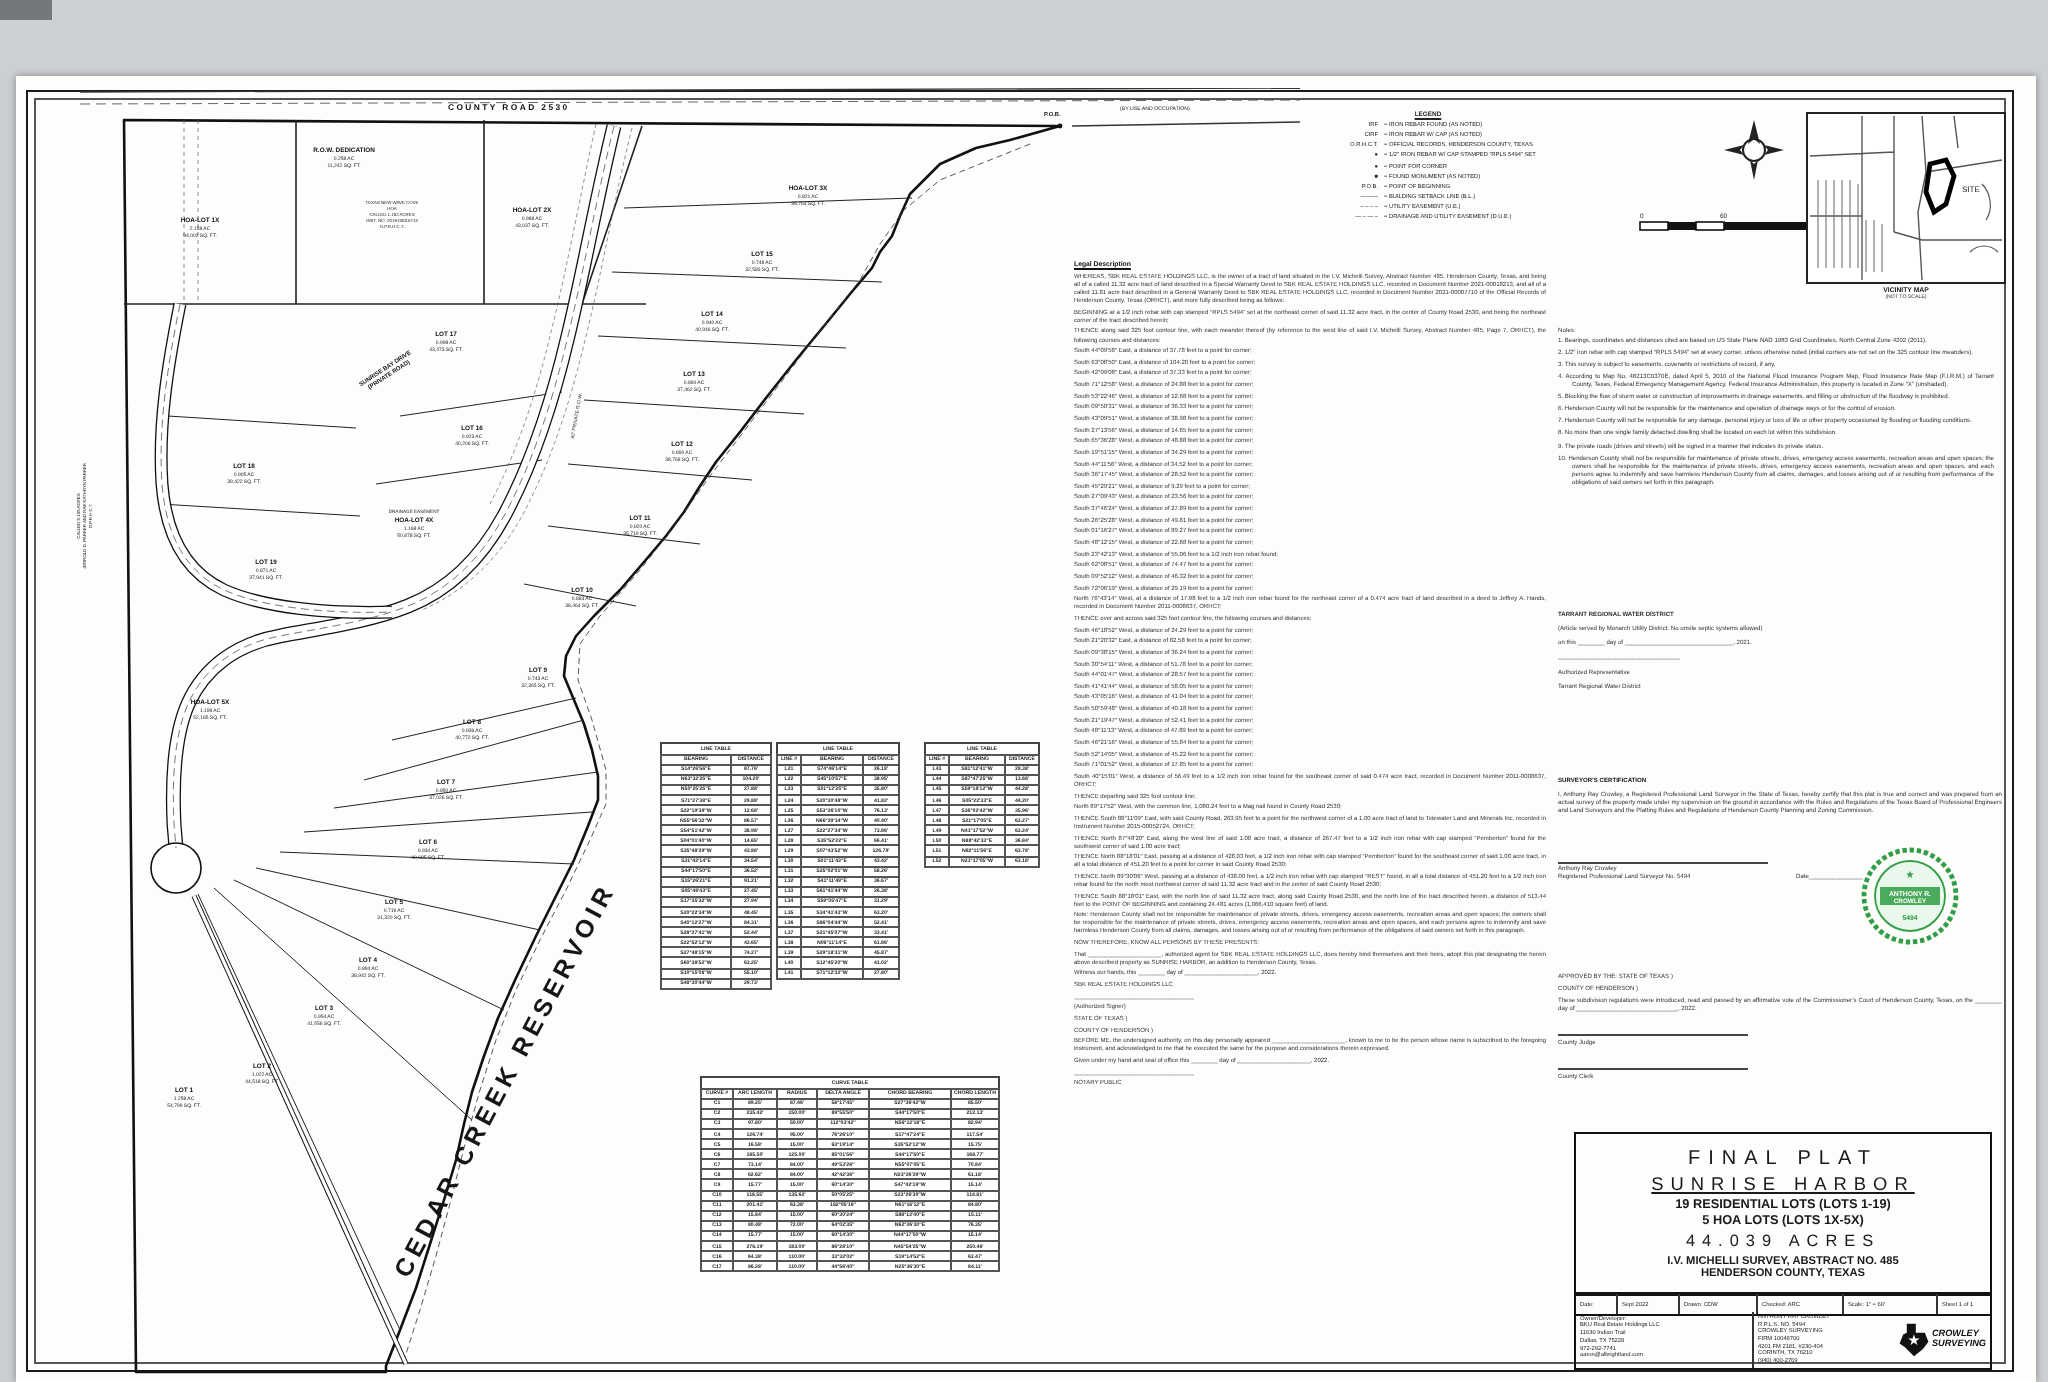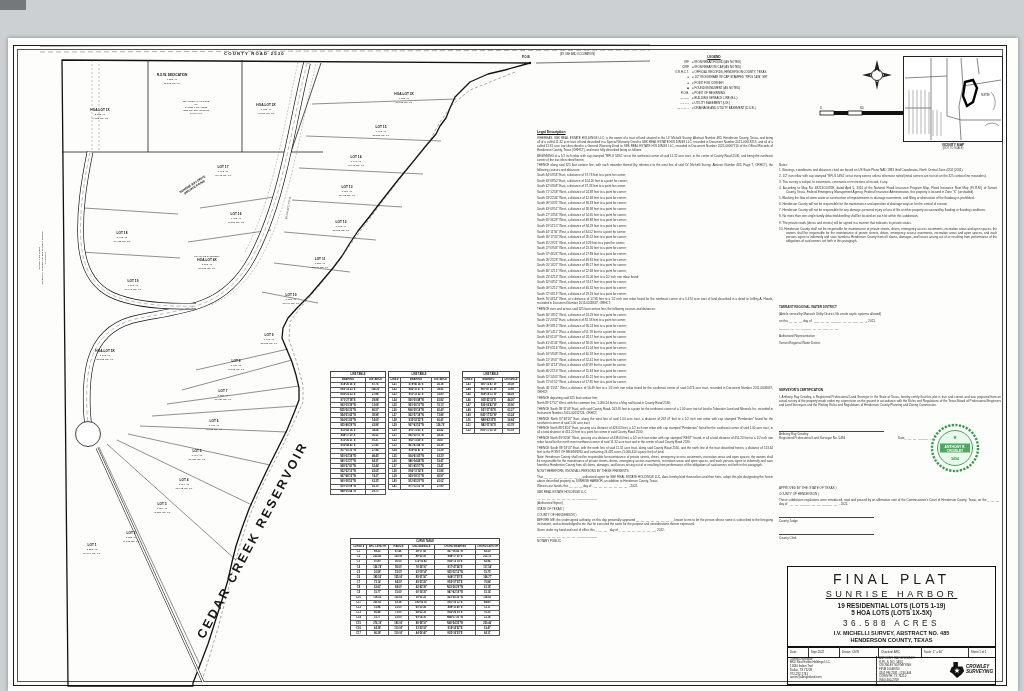--- a/index.html
+++ b/index.html
@@ -47,21 +47,21 @@
   .sigblock{margin-top:11px;}
   .sigblock .line{border-top:.5px solid #444;width:95px;margin-bottom:1px;}
   
   .tbl{background:#fff;font-size:2.6px;color:#222;}
   .tbl .tbl-title{border:.6px solid #444;border-bottom:none;text-align:center;font-weight:bold;padding:.8px 0;}
   .tbl table{border-collapse:collapse;width:100%;table-layout:fixed;}
   .tbl th,.tbl td{border:.5px solid #555;text-align:center;padding:.55px 0;font-weight:bold;white-space:nowrap;overflow:hidden;}
   .tbl th{font-weight:bold;}
   
   .tb-box{left:787px;top:566px;width:207px;height:80px;border:1px solid #111;display:flex;flex-direction:column;justify-content:center;text-align:center;}
-  .tb1{font-size:14px;letter-spacing:4px;margin-bottom:2px;text-align:center;}
+  .tb1{font-size:10px;letter-spacing:4px;margin-bottom:2px;text-align:center;}
   .tb2{font-size:9.2px;letter-spacing:3.5px;margin-bottom:2.5px;text-decoration:underline;}
   .tb3{font-size:6.4px;font-weight:bold;margin-bottom:.5px;}
   .tb4{font-size:6.4px;font-weight:bold;margin-bottom:2.5px;}
   .tb5{font-size:8.2px;letter-spacing:3.5px;margin-bottom:2.5px;}
   .tb6{font-size:5.6px;font-weight:bold;margin-bottom:.5px;}
   .tb7{font-size:5.6px;font-weight:bold;}
   .tb-info{left:787px;top:646px;width:207px;height:10px;border:1px solid #111;display:flex;font-size:2.9px;color:#222;}
   .tb-info .cell{border-right:.6px solid #333;padding:1px 2px;display:flex;align-items:center;white-space:nowrap;overflow:hidden;}
   .tb-info .cell:last-child{border-right:none;}
   .tb-bottom{left:787px;top:656px;width:207px;height:28px;border:1px solid #111;border-top:none;display:flex;font-size:2.9px;color:#222;}
@@ -948,21 +948,21 @@
         </tr>
         </tbody>
     </table>
   </div>
 
   <div class="abs tb-box">
     <div class="tb1">FINAL PLAT</div>
     <div class="tb2">SUNRISE HARBOR</div>
     <div class="tb3">19 RESIDENTIAL LOTS (LOTS 1-19)</div>
     <div class="tb4">5 HOA LOTS (LOTS 1X-5X)</div>
-    <div class="tb5">36.588 ACRES</div>
+    <div class="tb5">44.039 ACRES</div>
     <div class="tb6">I.V. MICHELLI SURVEY, ABSTRACT NO. 485</div>
     <div class="tb7">HENDERSON COUNTY, TEXAS</div>
   </div>
   <div class="abs tb-info">
     <div class="cell" style="width:16px;">Date:</div>
     <div class="cell" style="width:26px;">Sept 2022</div>
     <div class="cell" style="width:34px;">Drawn:  CDW</div>
     <div class="cell" style="width:38px;">Checked:  ARC</div>
     <div class="cell" style="width:42px;">Scale:  1″ = 60′</div>
     <div class="cell" style="flex:1;">Sheet 1 of 1</div>

